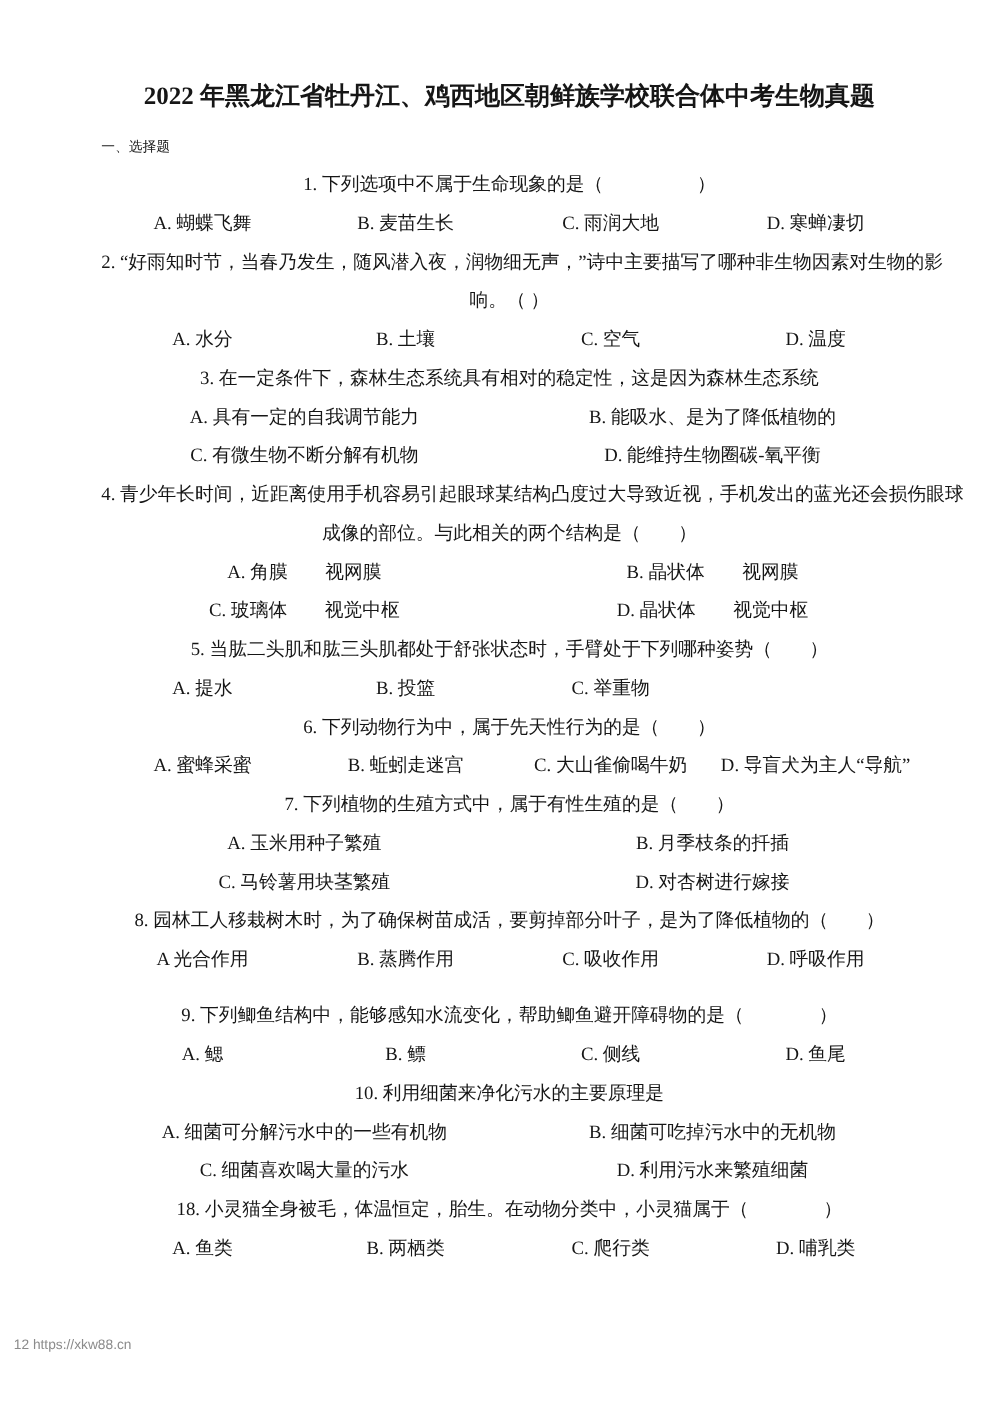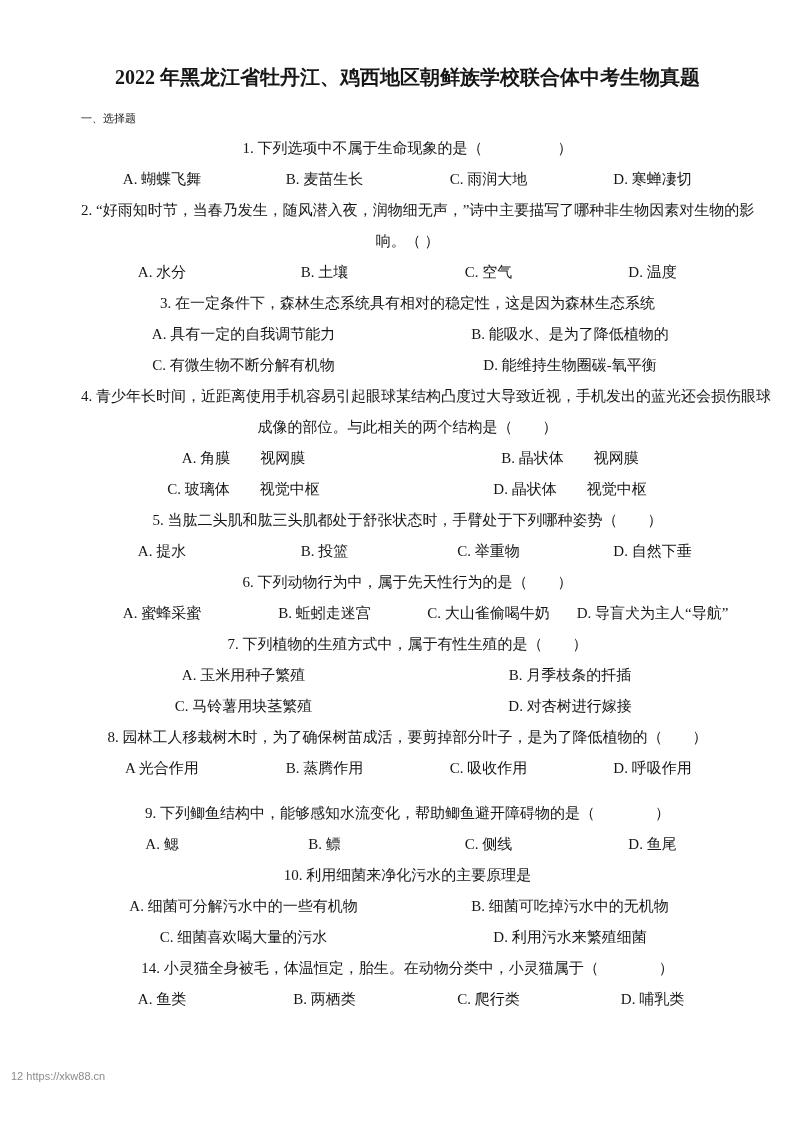--- a/index.html
+++ b/index.html
@@ -114,21 +114,20 @@
         <span class="opt">D. 晶状体　　视觉中枢</span>
       </div>
     </div>
 
     <div class="q">
       <div class="line stem">5. 当肱二头肌和肱三头肌都处于舒张状态时，手臂处于下列哪种姿势（　　）</div>
       <div class="line opts cols4">
         <span class="opt">A. 提水</span>
         <span class="opt">B. 投篮</span>
         <span class="opt">C. 举重物</span>
-        <span class="opt">D. 自然下垂</span>
       </div>
     </div>
 
     <div class="q">
       <div class="line stem">6. 下列动物行为中，属于先天性行为的是（　　）</div>
       <div class="line opts cols4">
         <span class="opt">A. 蜜蜂采蜜</span>
         <span class="opt">B. 蚯蚓走迷宫</span>
         <span class="opt">C. 大山雀偷喝牛奶</span>
         <span class="opt">D. 导盲犬为主人“导航”</span>
@@ -173,21 +172,21 @@
         <span class="opt">A. 细菌可分解污水中的一些有机物</span>
         <span class="opt">B. 细菌可吃掉污水中的无机物</span>
       </div>
       <div class="line opts cols2">
         <span class="opt">C. 细菌喜欢喝大量的污水</span>
         <span class="opt">D. 利用污水来繁殖细菌</span>
       </div>
     </div>
 
     <div class="q">
-      <div class="line stem">14. 小灵猫全身被毛，体温恒定，胎生。在动物分类中，小灵猫属于（　　　　）</div>
+      <div class="line stem">18. 小灵猫全身被毛，体温恒定，胎生。在动物分类中，小灵猫属于（　　　　）</div>
       <div class="line opts cols4">
         <span class="opt">A. 鱼类</span>
         <span class="opt">B. 两栖类</span>
         <span class="opt">C. 爬行类</span>
         <span class="opt">D. 哺乳类</span>
       </div>
     </div>
 
   </div>
 

